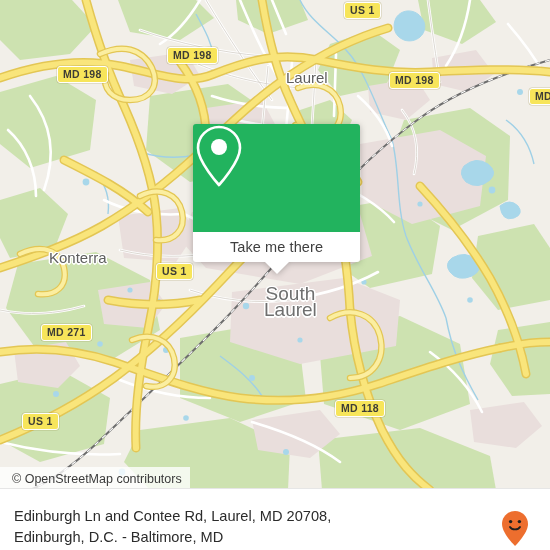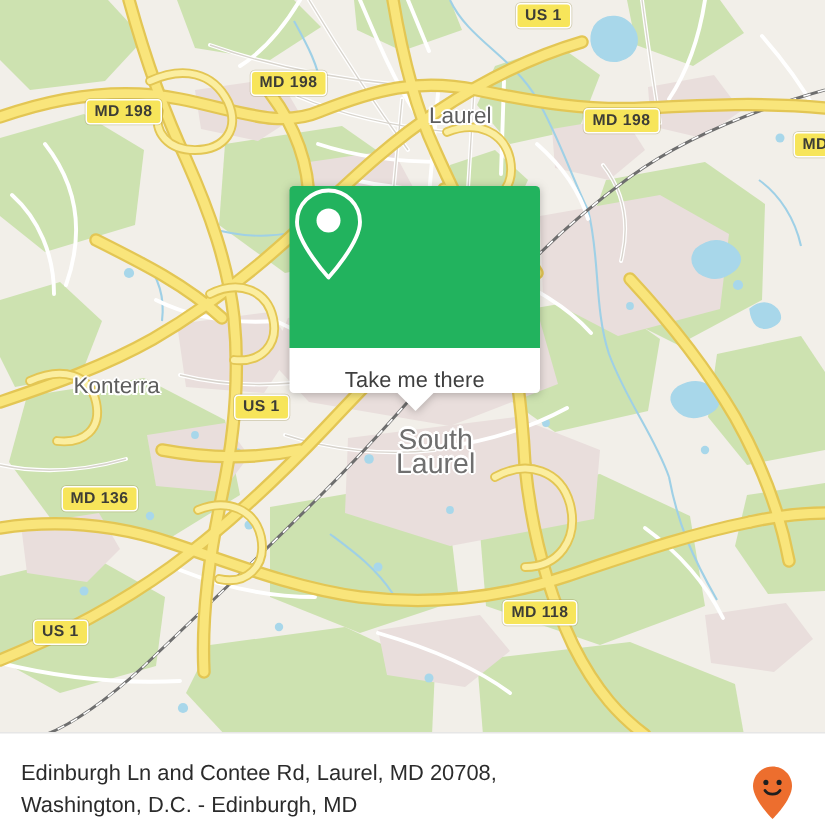--- a/index.html
+++ b/index.html
@@ -68,21 +68,21 @@
   .card-head {
     height: 108px;
     background: #22b35e;
     border-radius: 3px 3px 0 0;
     display: flex; align-items: center; justify-content: center;
   }
   .card-foot {
     height: 30px;
     background: #ffffff;
     border-radius: 0 0 3px 3px;
-    display: flex; align-items: flex-end; justify-content: center;
+    display: flex; align-items: center; justify-content: center;
     position: relative;
   }
   .card-foot-label {
     color: #3f3f3f; font-size: 14.5px; letter-spacing: .1px;
   }
   .card-tail {
     position: absolute; left: 50%; bottom: -12px;
     margin-left: -12px;
     width: 0; height: 0;
     border-left: 12px solid transparent;
@@ -313,21 +313,21 @@
         </g>
       </g>
     </svg>
 
     <div class="shield" style="left:344px; top:2px;">US 1</div>
     <div class="shield" style="left:167px; top:47px;">MD 198</div>
     <div class="shield" style="left:57px;  top:66px;">MD 198</div>
     <div class="shield" style="left:389px; top:72px;">MD 198</div>
     <div class="shield" style="left:529px; top:88px;">MD</div>
     <div class="shield" style="left:156px; top:263px;">US 1</div>
-    <div class="shield" style="left:41px;  top:324px;">MD 136</div>
+    <div class="shield" style="left:41px;  top:324px;">MD 271</div>
     <div class="shield" style="left:335px; top:400px;">MD 118</div>
     <div class="shield" style="left:22px;  top:413px;">US 1</div>
 
     <div class="place big" style="left:286px; top:70px;">Laurel</div>
     <div class="place big" style="left:3px; top:250px;margin-left:46px;">Konterra</div>
     <div class="place two" style="left:264px; top:286px;">
       <div>South</div>
       <div>Laurel</div>
     </div>
 
@@ -337,26 +337,27 @@
           <path d="M26 3 C14.4 3 5 12.4 5 24 C5 38 26 61 26 61 C26 61 47 38 47 24 C47 12.4 37.6 3 26 3 Z" fill="none" stroke="#ffffff" stroke-width="2.6" stroke-linejoin="round"></path>
           <circle cx="26" cy="23" r="8" fill="#ffffff"></circle>
         </svg>
       </div>
       <div class="card-foot">
         <span class="card-foot-label">Take me there</span>
         <span class="card-tail"></span>
       </div>
     </div>
 
+    <div class="attrib">© OpenStreetMap contributors</div>
   </div>
 
   <div class="footer">
     <div class="footer-text">
       <div>Edinburgh Ln and Contee Rd, Laurel, MD 20708,</div>
-      <div>Washington, D.C. - Edinburgh, MD</div>
+      <div>Edinburgh, D.C. - Baltimore, MD</div>
     </div>
     <div class="brand">
       <svg width="30" height="38" viewBox="0 0 30 38">
         <path d="M15 1 C7.8 1 2 6.8 2 14 C2 23.4 15 36 15 36 C15 36 28 23.4 28 14 C28 6.8 22.2 1 15 1 Z" fill="#ed6e2e"></path>
         <circle cx="10.6" cy="11.6" r="1.7" fill="#1f1f1f"></circle>
         <circle cx="19.4" cy="11.6" r="1.7" fill="#1f1f1f"></circle>
         <path d="M10 17 C12 20.2, 18 20.2, 20 17" fill="none" stroke="#1f1f1f" stroke-width="1.9" stroke-linecap="round"></path>
       </svg>
     </div>
   </div>

